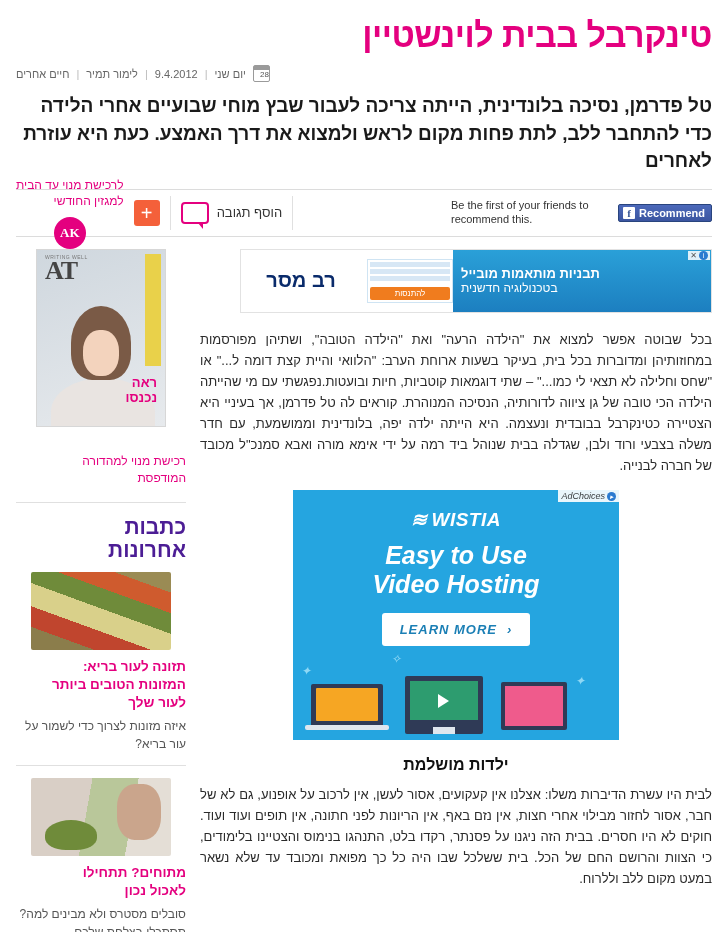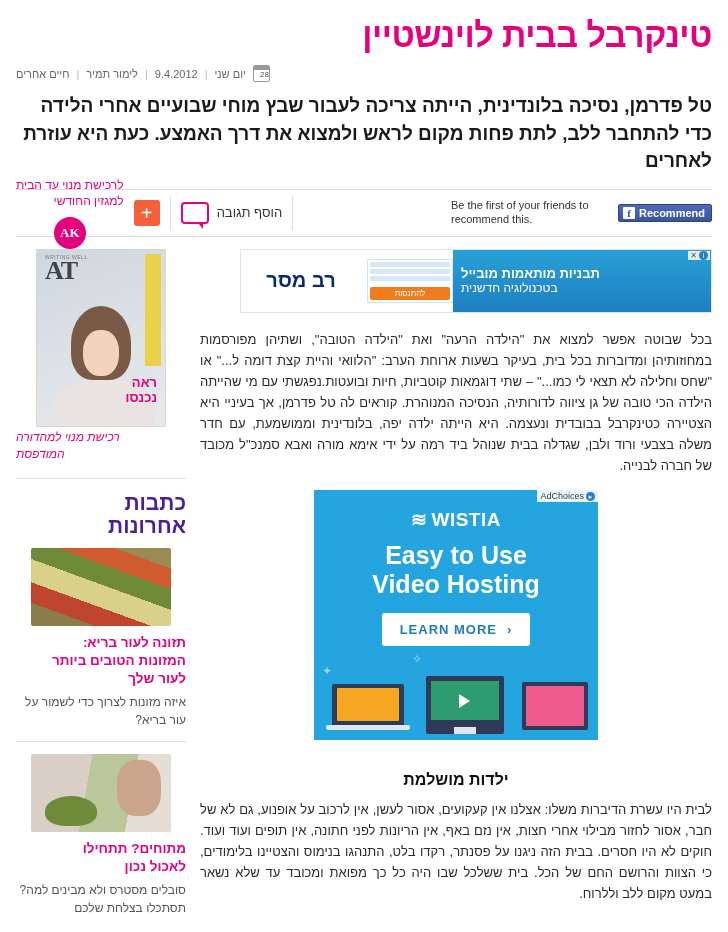--- a/index.html
+++ b/index.html
@@ -305,29 +305,30 @@
   .article-body .subhead {
     font-size: 16px;
     font-weight: bold;
     color: #111;
     margin: 4px 0 10px 0;
     text-align: center;
   }
 
   
   .box-ad {
-    width: 284px;
+    width: 326px;
     height: 250px;
     background: #25a5e0;
-    margin: 4px auto 31px auto;
+    margin: 4px auto 16px auto;
     position: relative;
     color: #fff;
     direction: ltr;
     text-align: center;
     overflow: hidden;
+    font-style: italic;
   }
   .box-ad .adchoices {
     position: absolute;
     top: 0; right: 0;
     background: rgba(255,255,255,.9);
     color: #3c4043;
     font-size: 9px;
     padding: 1px 3px;
     display: flex;
     align-items: center;
@@ -445,26 +446,25 @@
   .mag-cover .cover-cta {
     position: absolute;
     bottom: 20px; right: 8px;
     font-size: 13px;
     font-weight: bold;
     color: #e4007f;
     text-align: right;
     line-height: 1.15;
   }
   .mag-sub-link {
-    text-align: left;
+    text-align: right;
     color: #e4007f;
     font-size: 12px;
     line-height: 1.4;
-    margin: 2px 0 16px 0;
-    font-style: italic;
+    margin: 26px 0 16px 0;
   }
   .side-section-title {
     color: #4c1d95;
     font-size: 21px;
     font-weight: bold;
     text-align: right;
     line-height: 1.1;
     margin: 8px 0 10px 0;
   }
   .side-divider {

